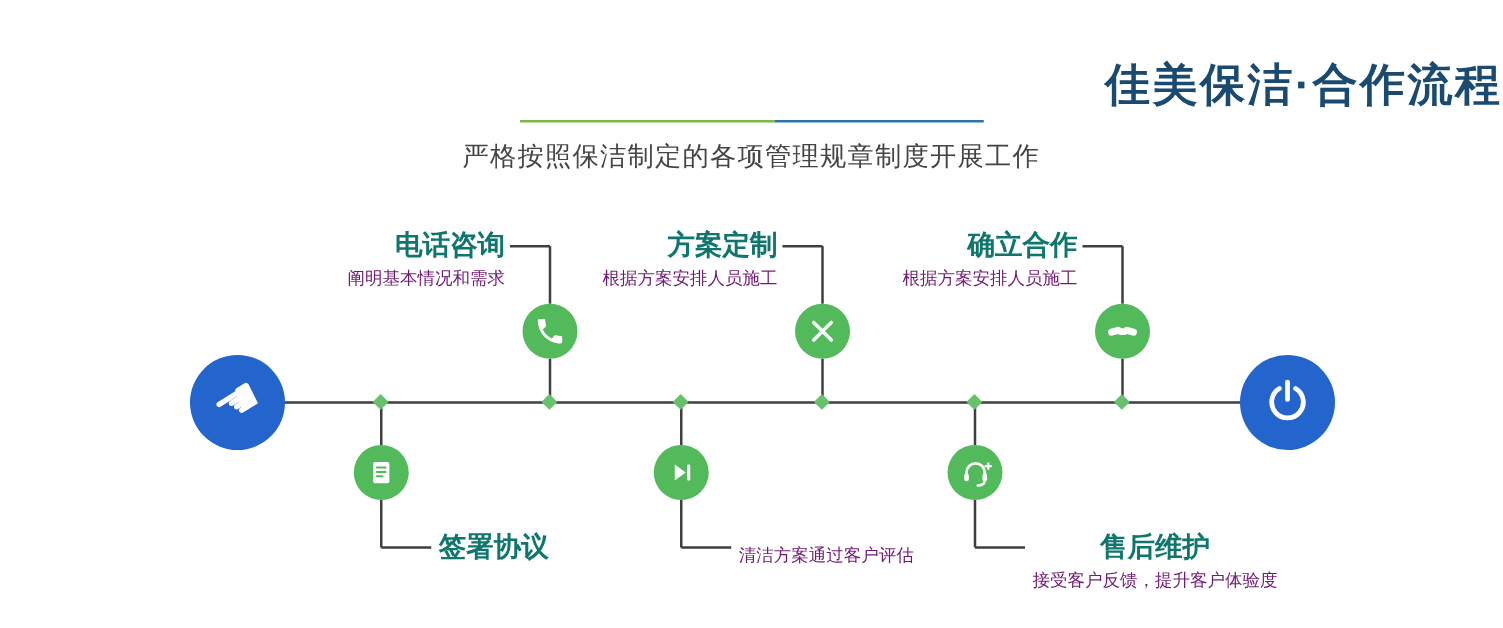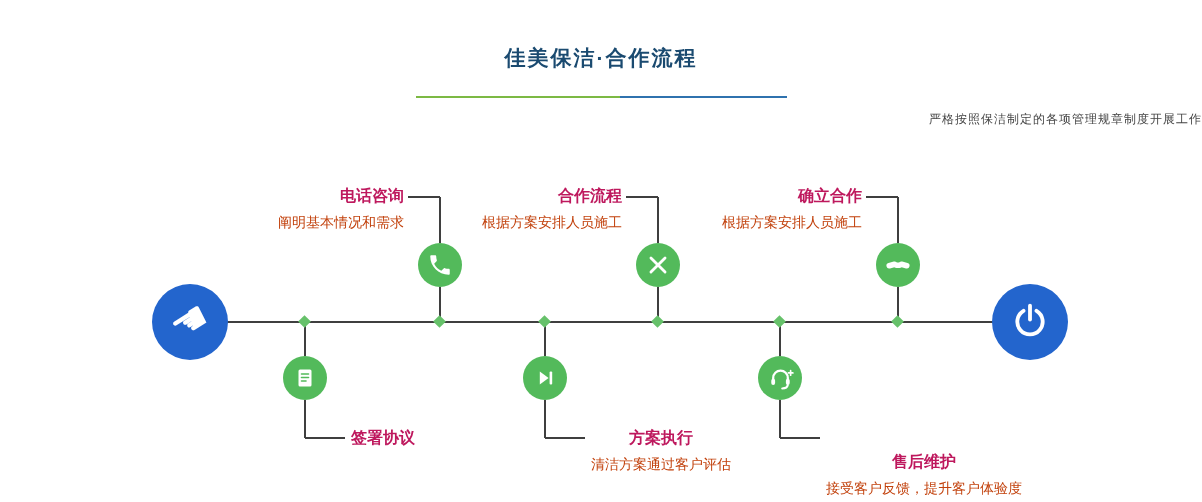--- a/index.html
+++ b/index.html
@@ -1,36 +1,36 @@
 <!DOCTYPE html>
 <html style="--accent-green: #53ba5b; --diamond-green: #66c16a; --accent-blue: #2365cd; --title-navy: #1a4a70; --divider-green: #7cb944; --divider-blue: #2f72ae; --line-dark: #3f3f3f;"><head>
 <meta charset="utf-8">
 <style>
   html,body{margin:0;padding:0;background:#ffffff;}
   .canvas{position:relative;width:1202px;height:502px;background:#fff;overflow:hidden;
           font-family:"Liberation Sans","DejaVu Sans",sans-serif;}
-  .ttl{position:absolute;top:44px;left:0;width:100%;text-align:center;
-       font-size:21px;font-weight:bold;color:var(--title-navy,#1a4a70);letter-spacing:2px;}
+  .ttl{position:absolute;top:44px;left:0;width:100%;text-align:right;
+       font-size:36px;font-weight:bold;color:var(--title-navy,#1a4a70);letter-spacing:2px;}
   .divider{position:absolute;top:96px;left:416px;width:371px;height:2px;
        background:linear-gradient(to right,var(--divider-green,#7cb944) 0 55%,var(--divider-blue,#2f72ae) 55% 100%);}
-  .sub{position:absolute;top:111px;left:0;width:100%;text-align:right;
-       font-size:12px;color:#444;letter-spacing:1px;}
+  .sub{position:absolute;top:111px;left:0;width:100%;text-align:center;
+       font-size:21px;color:#444;letter-spacing:1px;}
   .hline{position:absolute;top:321px;left:190px;width:840px;height:2px;background:var(--line-dark,#3f3f3f);z-index:1;}
   .vconn{position:absolute;width:2px;background:var(--line-dark,#3f3f3f);z-index:1;}
   .hconn{position:absolute;height:2px;background:var(--line-dark,#3f3f3f);z-index:1;}
   .diamond{position:absolute;width:9px;height:9px;background:var(--diamond-green,#66c16a);
        transform:rotate(45deg);z-index:2;}
   .gcircle{position:absolute;width:44px;height:44px;border-radius:50%;
        background:var(--accent-green,#53ba5b);display:flex;align-items:center;justify-content:center;z-index:3;}
   .bcircle{position:absolute;width:76px;height:76px;border-radius:50%;
        background:var(--accent-blue,#2365cd);display:flex;align-items:center;justify-content:center;z-index:3;}
   .label-top{position:absolute;text-align:right;white-space:nowrap;}
   .label-bottom{position:absolute;text-align:center;white-space:nowrap;}
-  .step-title{font-size:16px;font-weight:bold;color:#be185d;line-height:20px;}
-  .step-desc{font-size:14px;color:#c2410c;margin-top:8px;line-height:16px;}
+  .step-title{font-size:22px;font-weight:bold;color:#0f766e;line-height:20px;}
+  .step-desc{font-size:14px;color:#701a75;margin-top:8px;line-height:16px;}
   .hand-glyph{color:#fff;font-size:42px;line-height:1;display:block;transform:rotate(-32deg);}
 </style>
 </head>
 <body>
 
 <div class="canvas">
 
   <div class="ttl">佳美保洁·合作流程</div>
   <div class="divider"></div>
   <div class="sub">严格按照保洁制定的各项管理规章制度开展工作</div>
@@ -59,21 +59,21 @@
       <svg width="26" height="26" viewBox="0 0 24 24">
         <path fill="#fff" d="M6.62 10.79c1.44 2.83 3.76 5.14 6.59 6.59l2.2-2.21c.27-.27.67-.36 1.02-.24 1.12.37 2.33.57 3.57.57.55 0 1 .45 1 1V20c0 .55-.45 1-1 1-9.39 0-17-7.61-17-17 0-.55.45-1 1-1h3.5c.55 0 1 .45 1 1 0 1.25.2 2.45.57 3.57.11.35.03.74-.25 1.02l-2.2 2.2z"></path>
       </svg>
     </div>
     <div class="vconn" style="left:439px;top:287px;height:35px;"></div>
     <div class="diamond" style="left:435px;top:317px;"></div>
   </div>
 
   <div>
     <div class="label-top" style="right:580px;top:186px;">
-      <div class="step-title">合作流程</div>
+      <div class="step-title">方案定制</div>
       <div class="step-desc">根据方案安排人员施工</div>
     </div>
     <div class="hconn" style="left:626px;top:196px;width:32px;"></div>
     <div class="vconn" style="left:657px;top:197px;height:46px;"></div>
     <div class="gcircle" style="left:636px;top:243px;">
       <svg width="26" height="26" viewBox="0 0 24 24">
         <g stroke="#fff" stroke-width="2.6" stroke-linecap="round">
           <line x1="5.5" y1="5.5" x2="18.5" y2="18.5"></line>
           <line x1="18.5" y1="5.5" x2="5.5" y2="18.5"></line>
         </g>
@@ -128,21 +128,20 @@
     <div class="vconn" style="left:544px;top:323px;height:33px;"></div>
     <div class="gcircle" style="left:523px;top:356px;">
       <svg width="24" height="24" viewBox="0 0 24 24">
         <path d="M6.8 5.6 L15.6 12 L6.8 18.4 Z" fill="#fff"></path>
         <rect x="16.6" y="5.6" width="2.6" height="12.8" rx="1" fill="#fff"></rect>
       </svg>
     </div>
     <div class="vconn" style="left:544px;top:400px;height:38px;"></div>
     <div class="hconn" style="left:545px;top:437px;width:40px;"></div>
     <div class="label-bottom" style="left:591px;top:428px;">
-      <div class="step-title">方案执行</div>
       <div class="step-desc">清洁方案通过客户评估</div>
     </div>
   </div>
 
   <div>
     <div class="diamond" style="left:775px;top:317px;"></div>
     <div class="vconn" style="left:779px;top:323px;height:33px;"></div>
     <div class="gcircle" style="left:758px;top:356px;">
       <svg width="27" height="27" viewBox="0 0 24 24">
         <path d="M5.5 13.5 v-2 a6.5 6.5 0 0 1 13 0 v2" fill="none" stroke="#fff" stroke-width="2" stroke-linecap="round"></path>
@@ -150,19 +149,19 @@
         <rect x="16.8" y="12.2" width="3.4" height="5.6" rx="1.7" fill="#fff"></rect>
         <path d="M18.5 17.8 q-0.5 3 -5 3" fill="none" stroke="#fff" stroke-width="1.8" stroke-linecap="round"></path>
         <g stroke="#fff" stroke-width="1.5" stroke-linecap="round">
           <line x1="21" y1="5" x2="21" y2="9"></line>
           <line x1="19" y1="7" x2="23" y2="7"></line>
         </g>
       </svg>
     </div>
     <div class="vconn" style="left:779px;top:400px;height:38px;"></div>
     <div class="hconn" style="left:780px;top:437px;width:40px;"></div>
-    <div class="label-bottom" style="left:826px;top:428px;margin-top:24px;">
+    <div class="label-bottom" style="left:826px;top:428px;">
       <div class="step-title">售后维护</div>
       <div class="step-desc">接受客户反馈，提升客户体验度</div>
     </div>
   </div>
 
 </div>
 
 </body></html>

